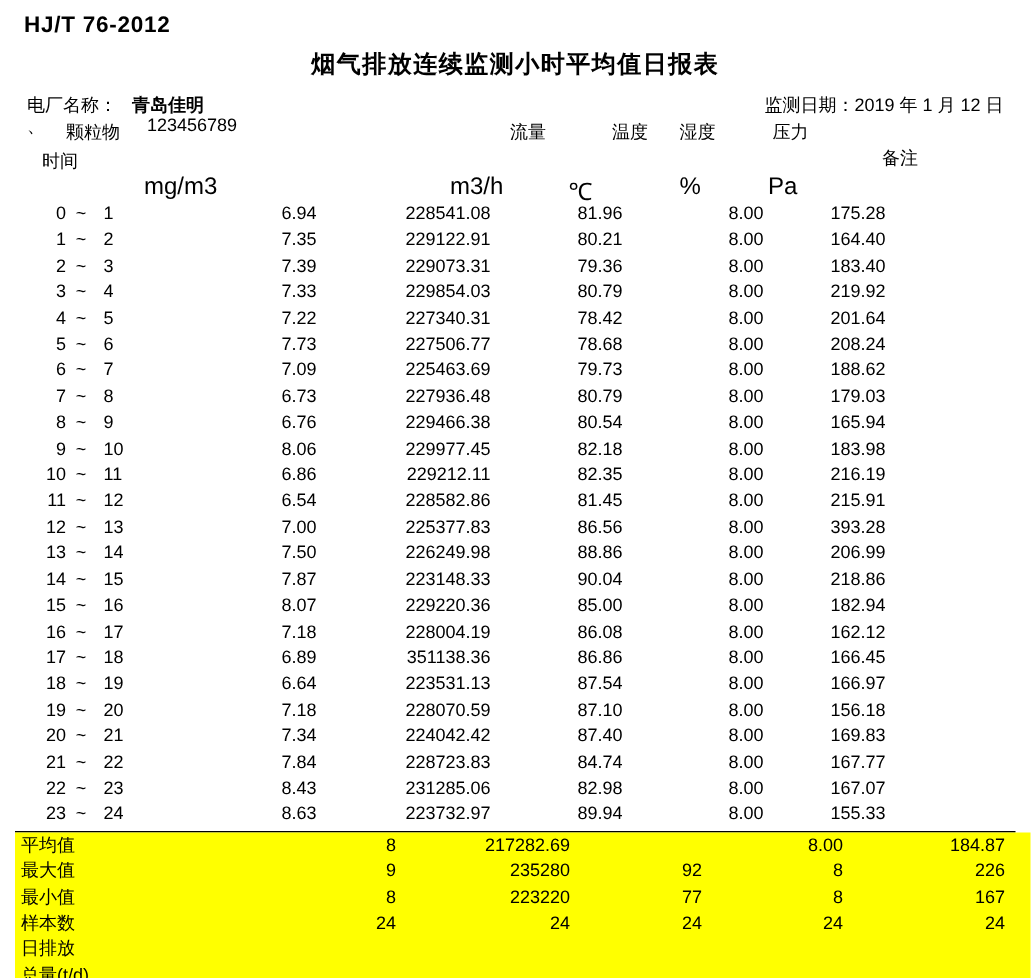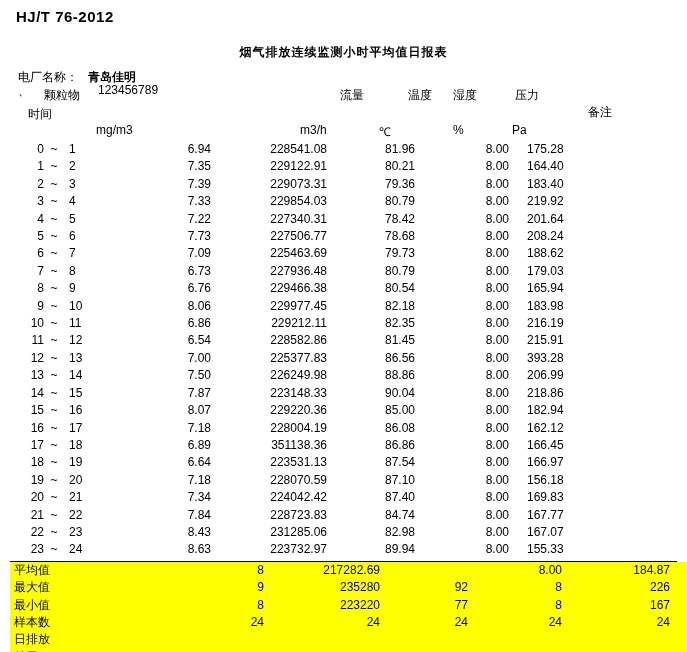--- a/index.html
+++ b/index.html
@@ -23,23 +23,23 @@
     padding: 6px 10px 0 10px;
   }
   .std-code {
     font-size: 15px;
     font-weight: bold;
     letter-spacing: 0.5px;
     margin: 2px 0 0 6px;
   }
   .title {
     text-align: center;
-    font-size: 12px;
+    font-size: 16px;
     font-weight: bold;
-    margin-top: 19px;
+    margin-top: 8px;
     letter-spacing: 1px;
   }
   .meta {
     position: relative;
     height: 62px;
     font-size: 12px;
   }
   .meta .lbl-plant {
     position: absolute;
     left: 8px;
@@ -99,21 +99,21 @@
     top: 43px;
   }
   .meta .lbl-time {
     position: absolute;
     left: 18px;
     top: 45px;
   }
   .units {
     position: relative;
     height: 18px;
-    font-size: 12px;
+    font-size: 16px;
   }
   .units span {
     position: absolute;
     top: 0;
   }
   .u-mg    { left: 86px; }
   .u-m3h   { left: 290px; }
   .u-c     { left: 369px; }
   .u-pct   { left: 443px; }
   .u-pa    { left: 502px; }
@@ -130,21 +130,21 @@
     line-height: 17.4px;
     white-space: nowrap;
   }
   .c-hfrom { width: 34px; text-align: right; padding-right: 3px !important; }
   .c-tilde { width: 14px; text-align: center; }
   .c-hto   { width: 42px; text-align: left; padding-left: 8px !important; }
   .c-part  { width: 100px; text-align: right; padding-right: 6px !important; }
   .c-flow  { width: 110px; text-align: right; padding-right: 8px !important; }
   .c-temp  { width: 80px; text-align: right; padding-right: 14px !important; }
   .c-hum   { width: 80px; text-align: right; padding-right: 18px !important; }
-  .c-press { width: 90px; text-align: left; padding-right: 30px !important; }
+  .c-press { width: 90px; text-align: center; padding-right: 30px !important; }
   .c-rem   { width: auto; }
 
   .summary {
     margin-top: 2px;
     background: #ffff00;
     border-top: 1px solid #000;
   }
   table.sum {
     border-collapse: collapse;
     width: 100%;
@@ -173,20 +173,21 @@
 
   <div class="std-code">HJ/T 76-2012</div>
 
   <div class="title">烟气排放连续监测小时平均值日报表</div>
 
   <div class="meta">
     <span class="lbl-plant">电厂名称：</span>
     <span class="plant-name">青岛佳明</span>
     <span class="comma">、</span>
     <span class="plant-code">123456789</span>
+    <span class="lbl-date">监测日期：2019 年 1 月 12 日</span>
     <span class="lbl-particle">颗粒物</span>
     <span class="lbl-flow">流量</span>
     <span class="lbl-temp">温度</span>
     <span class="lbl-hum">湿度</span>
     <span class="lbl-press">压力</span>
     <span class="lbl-remark">备注</span>
     <span class="lbl-time">时间</span>
   </div>
 
   <div class="units">

